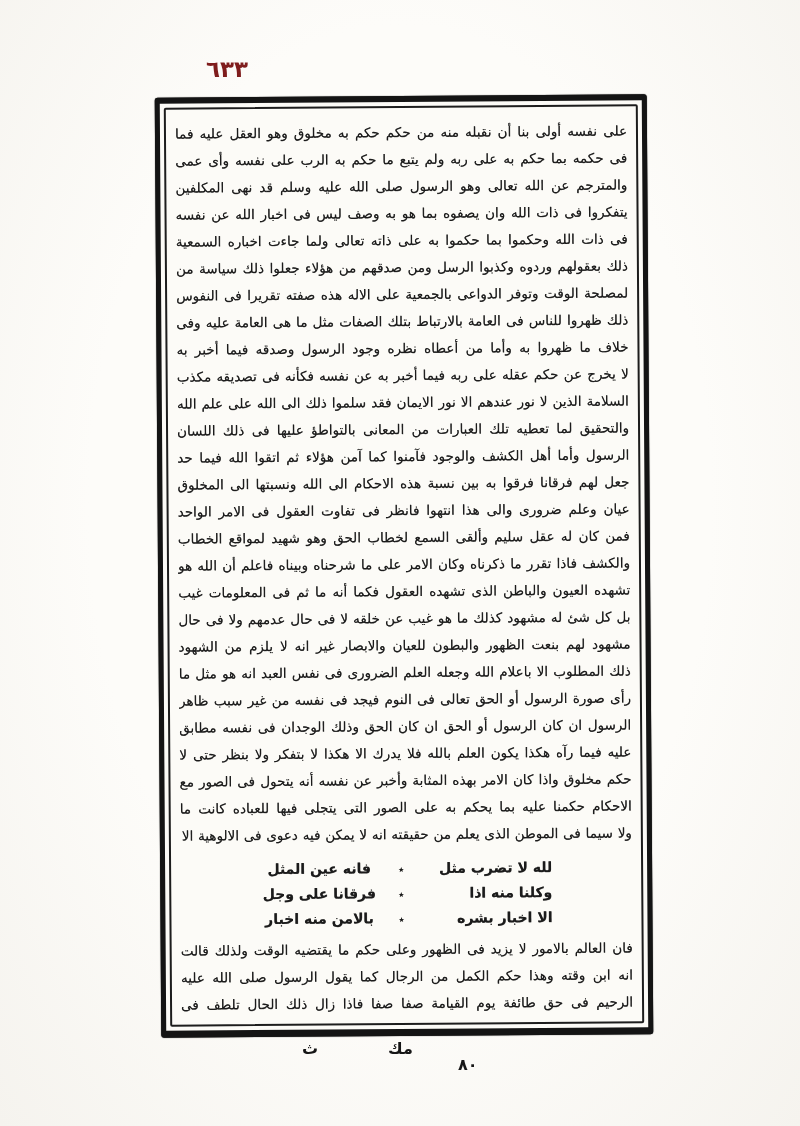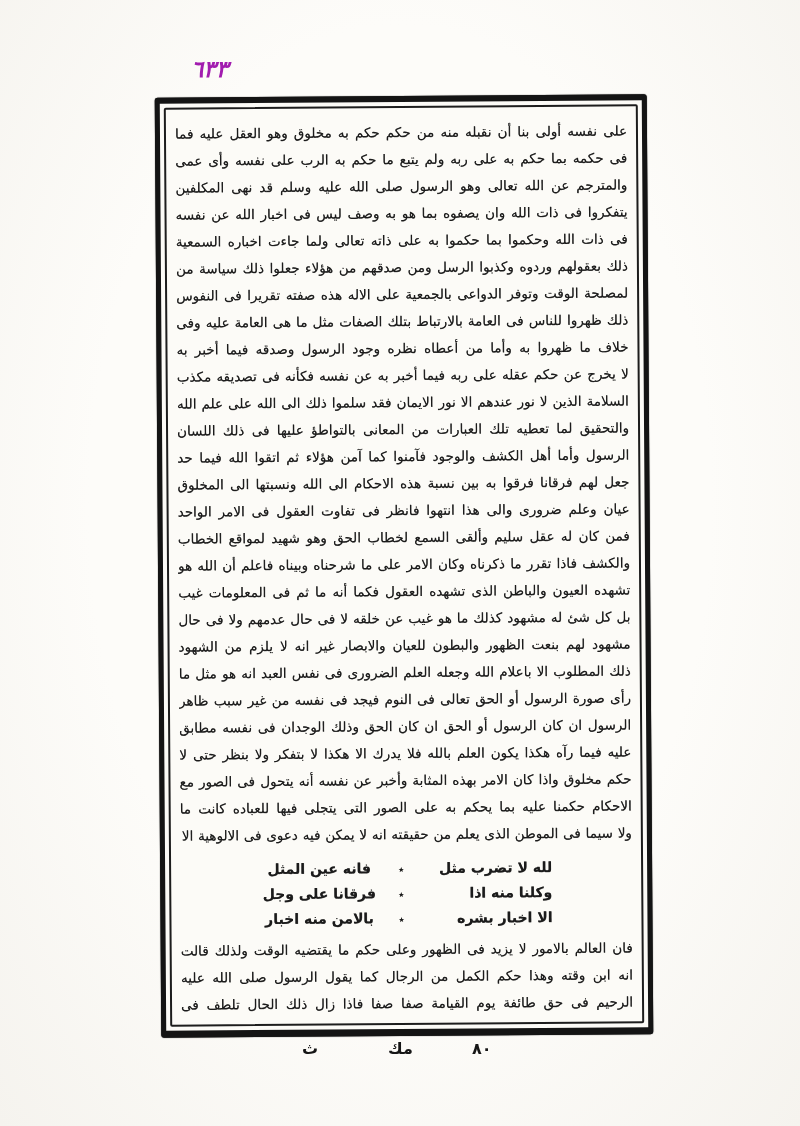--- a/index.html
+++ b/index.html
@@ -3,24 +3,23 @@
 <meta charset="utf-8">
 <style>
   html,body{margin:0;padding:0;}
   body{
     width:800px;height:1126px;position:relative;overflow:hidden;
     background:radial-gradient(ellipse at 50% 45%, #fdfcf9 55%, #f5f3ee 100%);
     font-family:"DejaVu Sans",sans-serif;
     color:#1b1b1b;
   }
   .page-number{
-    position:absolute;top:56px;left:191px;
+    position:absolute;top:56px;left:206px;
     font-size:23px;font-weight:bold;letter-spacing:2px;
-    color:#a21caf;
-    font-style:italic;
+    color:#7f1d1d;
   }
   .frame{
     position:absolute;top:96px;left:158px;width:492px;height:940px;
     box-sizing:border-box;
     border:5px solid #141414;border-bottom-width:7px;border-top-width:6px;
     border-radius:3px;
     padding:4px;
     background:#fcfbf7;
     transform:rotate(-0.4deg);
     box-shadow:0 0 1px #000;
@@ -49,21 +48,21 @@
     text-shadow:0.2px 0.2px 0.3px rgba(10,10,10,0.6);
   }
   .verse .hemi-left{min-width:118px;text-align:center;}
   .verse .hemi-right{min-width:128px;text-align:right;}
   .verse .star{font-size:11px;transform:translateY(1px);}
   #closing-lines{margin-top:5px;}
   #footer-marks span{
     position:absolute;top:1039px;
     font-size:16px;font-weight:bold;color:#161616;
   }
-  #footer-marks span:nth-child(1){left:472px;}
+  #footer-marks span:nth-child(1){left:458px;margin-top:16px;}
   #footer-marks span:nth-child(2){left:388px;}
   #footer-marks span:nth-child(3){left:302px;}
 </style>
 </head>
 <body style="color: rgb(27, 27, 27);">
 
 <div class="page-number">٦٣٣</div>
 
 <div class="frame" style="background: rgb(252, 251, 247); border-color: rgb(20, 20, 20);">
   <div class="frame-inner">

